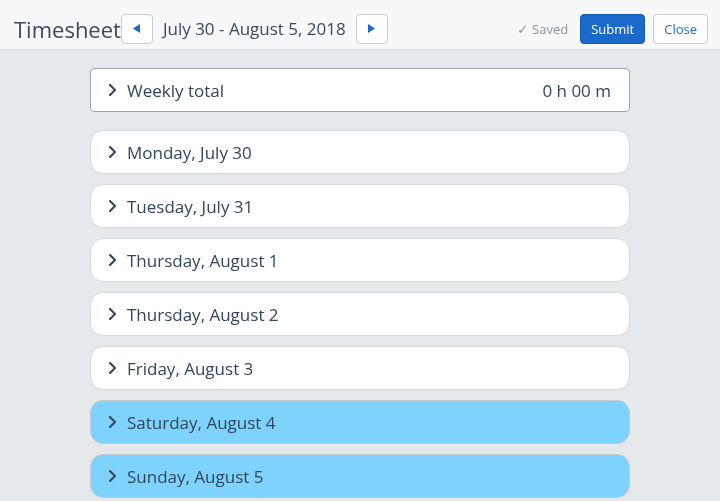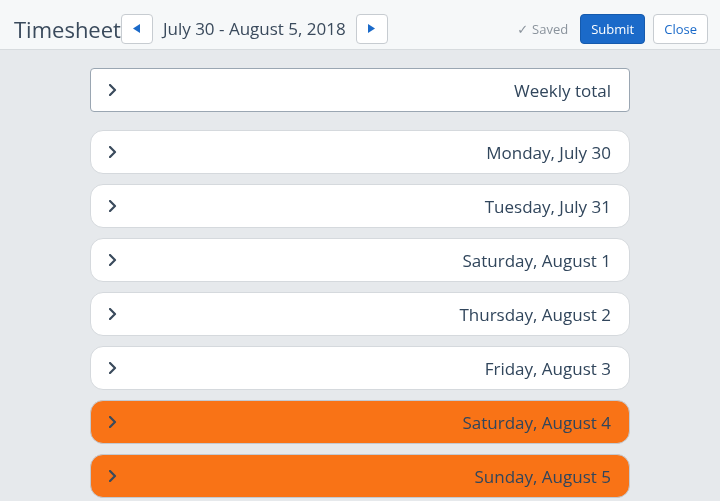--- a/index.html
+++ b/index.html
@@ -89,34 +89,33 @@
     padding: 0 18px;
     margin-bottom: 10px;
     cursor: pointer;
   }
   .row-total {
     border: 1px solid #9aa6b2;
     border-radius: 4px;
     margin-bottom: 18px;
   }
   .row-weekend {
-    background: #f97316;
+    background: #7dd3fc;
     border: 1px solid #c3c9d1;
   }
   .row-last { margin-bottom: 0; }
   .chev {
     flex: 0 0 auto;
     margin-right: 10px;
   }
   .chev svg { display:block; }
   .row-label {
     flex: 1 1 auto;
     font-size: 17px;
     color: #31465c;
-    text-align: right;
   }
   .row-value {
     font-size: 17px;
     color: #31465c;
   }
 </style>
 </head>
 <body>
 
 <div class="header">
@@ -146,20 +145,21 @@
 
 <div class="content">
 
   <div class="row row-total">
     <span class="chev">
       <svg width="8" height="12" viewBox="0 0 8 12">
           <path d="M1 1 L6 6 L1 11" stroke="#3a4a5c" stroke-width="2.2" fill="none" stroke-linecap="round" stroke-linejoin="round"></path>
         </svg>
     </span>
     <span class="row-label">Weekly total</span>
+    <span class="row-value">0 h 00 m</span>
   </div>
 
   <div class="row">
     <span class="chev">
       <svg width="8" height="12" viewBox="0 0 8 12">
           <path d="M1 1 L6 6 L1 11" stroke="#3a4a5c" stroke-width="2.2" fill="none" stroke-linecap="round" stroke-linejoin="round"></path>
         </svg>
     </span>
     <span class="row-label">Monday, July 30</span>
   </div>
@@ -172,21 +172,21 @@
     </span>
     <span class="row-label">Tuesday, July 31</span>
   </div>
 
   <div class="row">
     <span class="chev">
       <svg width="8" height="12" viewBox="0 0 8 12">
           <path d="M1 1 L6 6 L1 11" stroke="#3a4a5c" stroke-width="2.2" fill="none" stroke-linecap="round" stroke-linejoin="round"></path>
         </svg>
     </span>
-    <span class="row-label">Saturday, August 1</span>
+    <span class="row-label">Thursday, August 1</span>
   </div>
 
   <div class="row">
     <span class="chev">
       <svg width="8" height="12" viewBox="0 0 8 12">
           <path d="M1 1 L6 6 L1 11" stroke="#3a4a5c" stroke-width="2.2" fill="none" stroke-linecap="round" stroke-linejoin="round"></path>
         </svg>
     </span>
     <span class="row-label">Thursday, August 2</span>
   </div>

